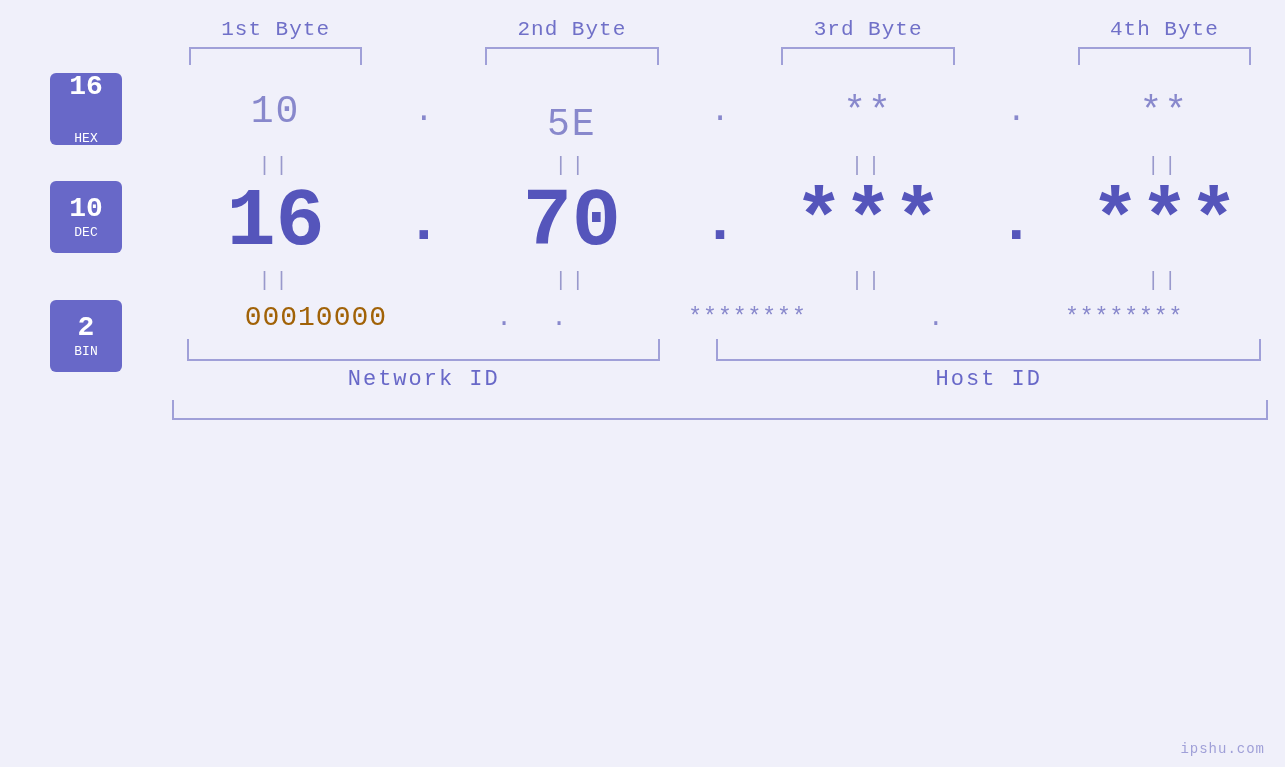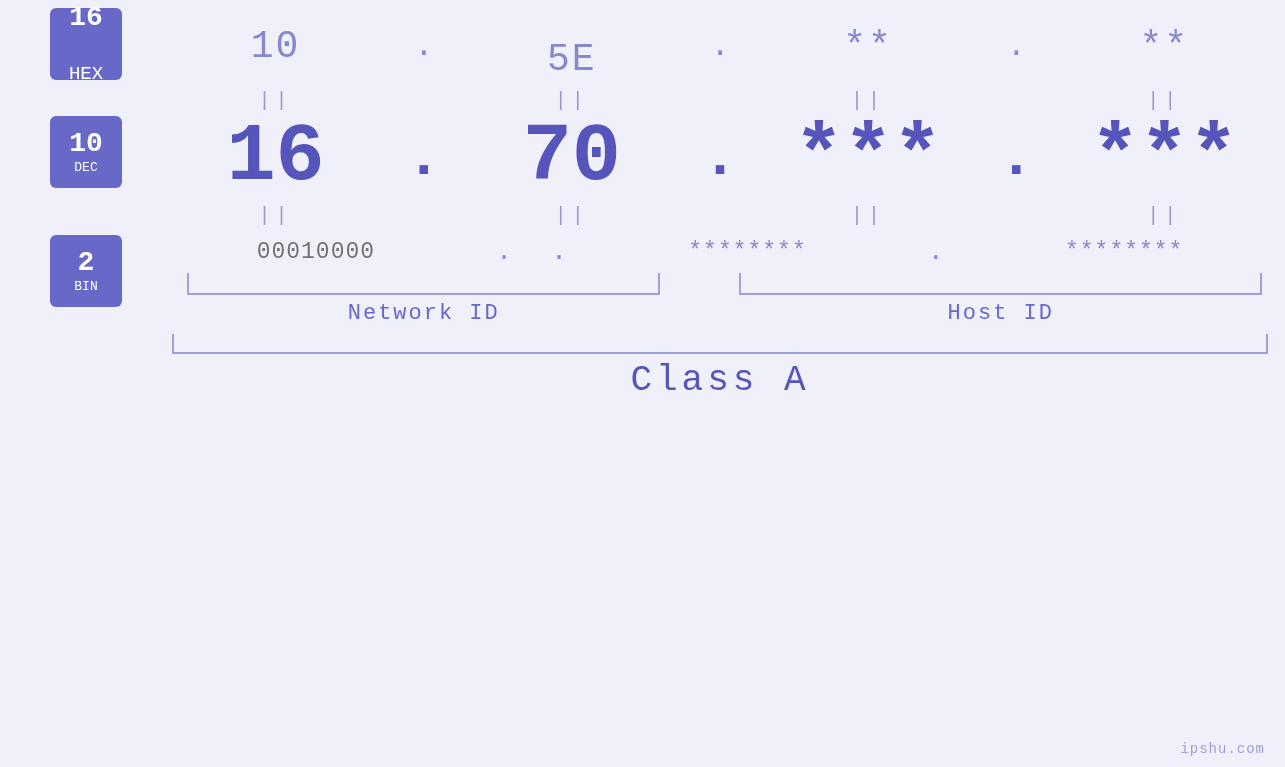--- a/index.html
+++ b/index.html
@@ -34,26 +34,47 @@
     .sep-col {
       width: 55px;
       text-align: center;
     }
   </style>
 </head>
 <body>
 
 <div class="container">
 
+  <div style="display:flex; width:calc(1285px - 155px); margin-left:155px; margin-top:18px;">
+    <div class="byte-col">
+      <div style="color:#7070c8; font-size:21px; letter-spacing:1px; font-family:'Courier New',monospace;">1st Byte</div>
+      <div style="width:72%; height:18px; border:2px solid #a0a0d8; border-bottom:none; margin:6px auto 0 auto;"></div>
+    </div>
+    <div class="sep-col"></div>
+    <div class="byte-col">
+      <div style="color:#7070c8; font-size:21px; letter-spacing:1px; font-family:'Courier New',monospace;">2nd Byte</div>
+      <div style="width:72%; height:18px; border:2px solid #a0a0d8; border-bottom:none; margin:6px auto 0 auto;"></div>
+    </div>
+    <div class="sep-col"></div>
+    <div class="byte-col">
+      <div style="color:#7070c8; font-size:21px; letter-spacing:1px; font-family:'Courier New',monospace;">3rd Byte</div>
+      <div style="width:72%; height:18px; border:2px solid #a0a0d8; border-bottom:none; margin:6px auto 0 auto;"></div>
+    </div>
+    <div class="sep-col"></div>
+    <div class="byte-col">
+      <div style="color:#7070c8; font-size:21px; letter-spacing:1px; font-family:'Courier New',monospace;">4th Byte</div>
+      <div style="width:72%; height:18px; border:2px solid #a0a0d8; border-bottom:none; margin:6px auto 0 auto;"></div>
+    </div>
+  </div>
 
   <div style="position:relative; width:1285px; display:flex;">
 
     <div style="position:absolute; left:50px; top:8px; background:#6868c8; color:white; width:72px; height:72px; display:flex; flex-direction:column; align-items:center; justify-content:center; border-radius:6px;">
       <span style="font-size:28px; font-weight:bold; font-family:'Courier New',monospace; line-height:1.1;">16</span>
-      <span style="font-size:19px; font-family:'Courier New',monospace;margin-top:29px;">HEX</span>
+      <span style="font-size:13px; font-family:'Courier New',monospace;margin-top:29px;">HEX</span>
     </div>
     <div style="display:flex; width:calc(1285px - 155px); margin-left:155px; align-items:center; padding-top:12px; padding-bottom:8px;">
       <div class="byte-col" style="font-size:38px; color:#8888cc; font-family:'Courier New',monospace; letter-spacing:2px;">10</div>
       <div class="sep-col" style="font-size:32px; color:#8888cc; font-family:'Courier New',monospace; text-align:center;">.</div>
       <div class="byte-col" style="font-size:38px; color:#8888cc; font-family:'Courier New',monospace; letter-spacing:2px;margin-top:26px;">5E</div>
       <div class="sep-col" style="font-size:32px; color:#8888cc; font-family:'Courier New',monospace; text-align:center;">.</div>
       <div class="byte-col" style="font-size:38px; color:#8888cc; font-family:'Courier New',monospace; letter-spacing:2px;">**</div>
       <div class="sep-col" style="font-size:32px; color:#8888cc; font-family:'Courier New',monospace; text-align:center;">.</div>
       <div class="byte-col" style="font-size:38px; color:#8888cc; font-family:'Courier New',monospace; letter-spacing:2px;">**</div>
     </div>
@@ -96,44 +117,43 @@
     <div class="byte-col" style="font-size:20px; color:#9999cc; letter-spacing:5px; font-family:'Courier New',monospace;">||</div>
   </div>
 
   <div style="position:relative; width:1285px; display:flex;">
 
     <div style="position:absolute; left:50px; top:8px; background:#6868c8; color:white; width:72px; height:72px; display:flex; flex-direction:column; align-items:center; justify-content:center; border-radius:6px;">
       <span style="font-size:28px; font-weight:bold; font-family:'Courier New',monospace; line-height:1.1;">2</span>
       <span style="font-size:13px; font-family:'Courier New',monospace;">BIN</span>
     </div>
     <div style="display:flex; width:calc(1285px - 155px); margin-left:155px; align-items:center; padding-top:10px; padding-bottom:4px;">
-      <div class="byte-col" style="font-size:23px; color:#737373; font-family:'Courier New',monospace; letter-spacing:1px;">00010000</div>
+      <div class="byte-col" style="font-size:28px; color:#a16207; font-family:'Courier New',monospace; letter-spacing:1px;">00010000</div>
       <div class="sep-col" style="font-size:26px; color:#8888cc; font-family:'Courier New',monospace; text-align:center;">.</div>
       <div class="sep-col" style="font-size:26px; color:#8888cc; font-family:'Courier New',monospace; text-align:center;">.</div>
       <div class="byte-col" style="font-size:23px; color:#8888cc; font-family:'Courier New',monospace; letter-spacing:1px;">********</div>
       <div class="sep-col" style="font-size:26px; color:#8888cc; font-family:'Courier New',monospace; text-align:center;">.</div>
       <div class="byte-col" style="font-size:23px; color:#8888cc; font-family:'Courier New',monospace; letter-spacing:1px;">********</div>
     </div>
   </div>
 
-  <div style="display:flex; width:calc(1285px - 155px); margin-left:155px; margin-top:2px;gap:12px;">
+  <div style="display:flex; width:calc(1285px - 155px); margin-left:155px; margin-top:2px;">
 
     <div style="display:flex; flex-direction:column; align-items:center; width:calc(2 * ((1285px - 155px - 165px) / 4) + 55px);">
       <div style="width:88%; height:22px; border:2px solid #a0a0d8; border-top:none;"></div>
       <div style="color:#6868c8; font-size:22px; letter-spacing:2px; font-family:'Courier New',monospace; margin-top:6px;">Network ID</div>
     </div>
 
     <div style="width:0px;"></div>
 
     <div style="display:flex; flex-direction:column; align-items:center; flex:1;">
       <div style="width:92%; height:22px; border:2px solid #a0a0d8; border-top:none;"></div>
       <div style="color:#6868c8; font-size:22px; letter-spacing:2px; font-family:'Courier New',monospace; margin-top:6px;">Host ID</div>
     </div>
   </div>
 
   <div style="display:flex; flex-direction:column; align-items:center; width:calc(1285px - 155px); margin-left:155px; margin-top:8px;">
     <div style="width:97%; height:20px; border:2px solid #a0a0d8; border-top:none;"></div>
-    <div style="font-size:36px; color:#5555bb; letter-spacing:4px; font-family:'Courier New',monospace; margin-top:6px;">Class A</div>
   </div>
 
   <div style="position:absolute; bottom:10px; right:20px; font-size:14px; color:#a0a0d8; letter-spacing:1px; font-family:'Courier New',monospace;">ipshu.com</div>
 
 </div>
 
 </body></html>

